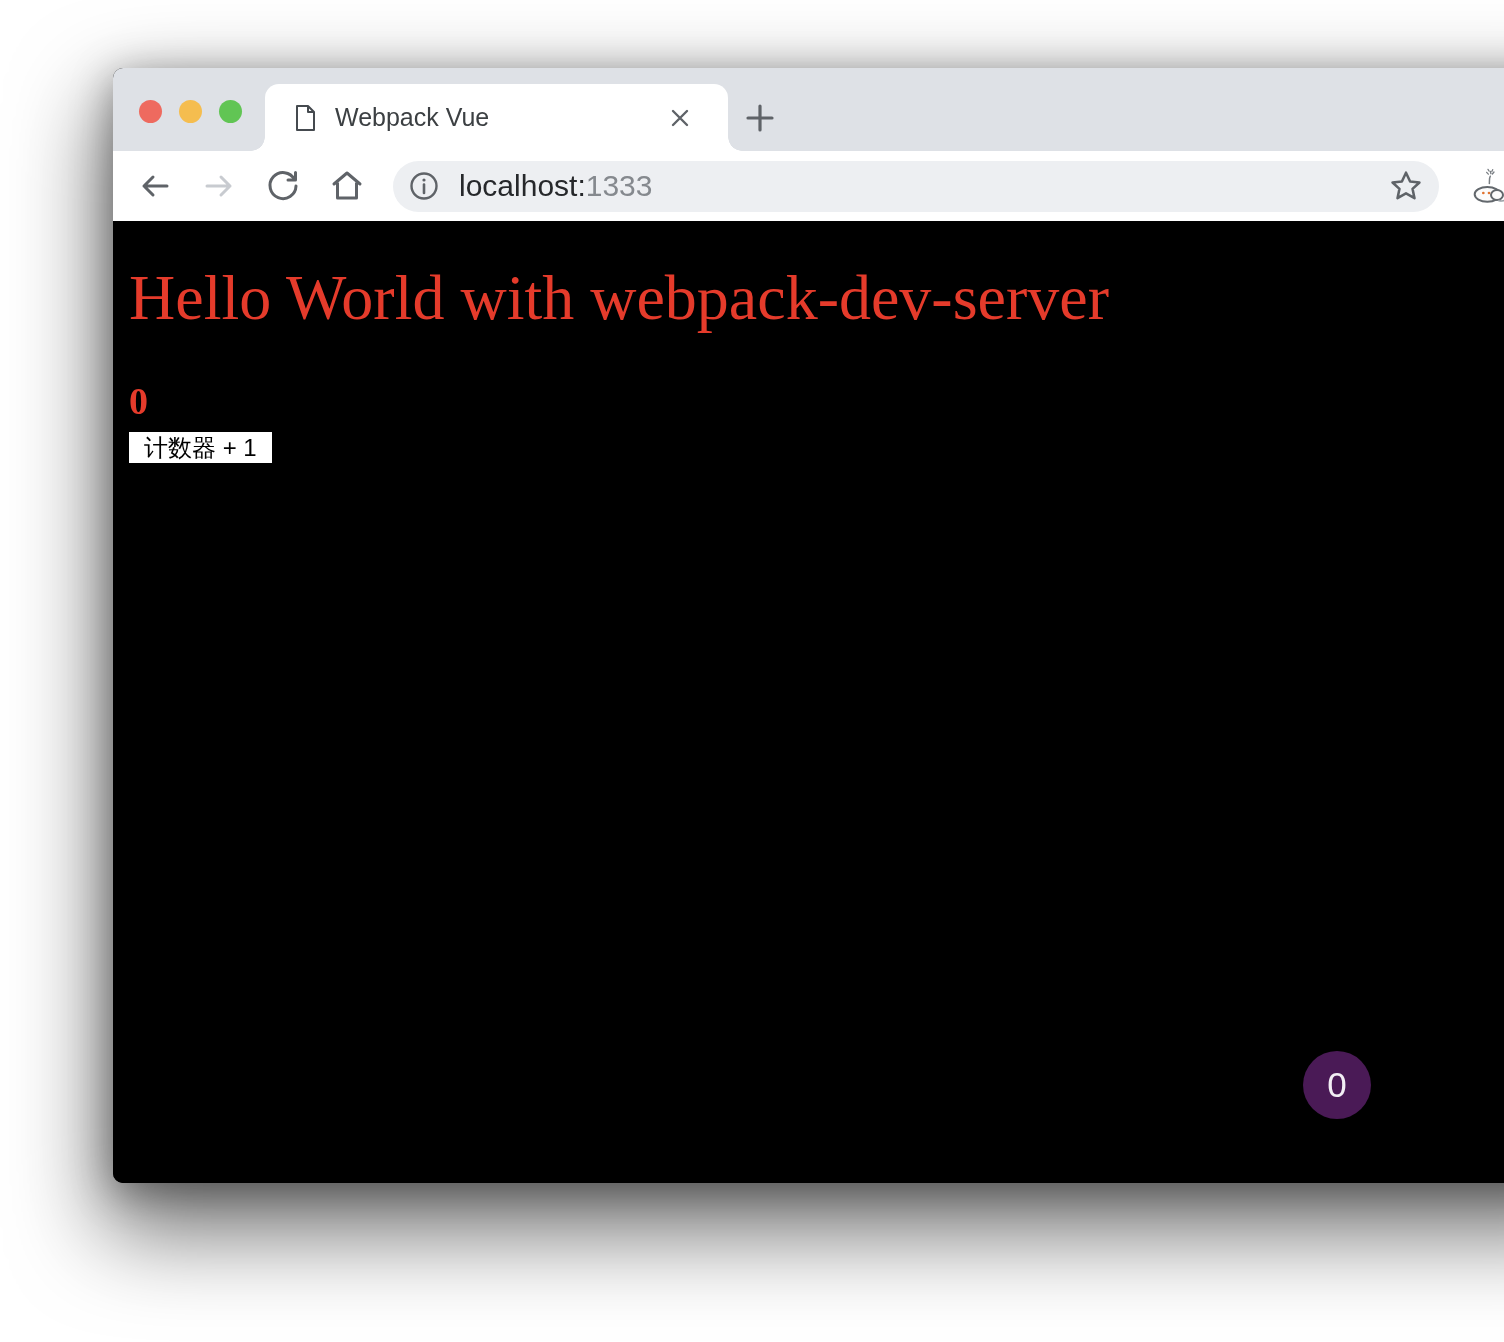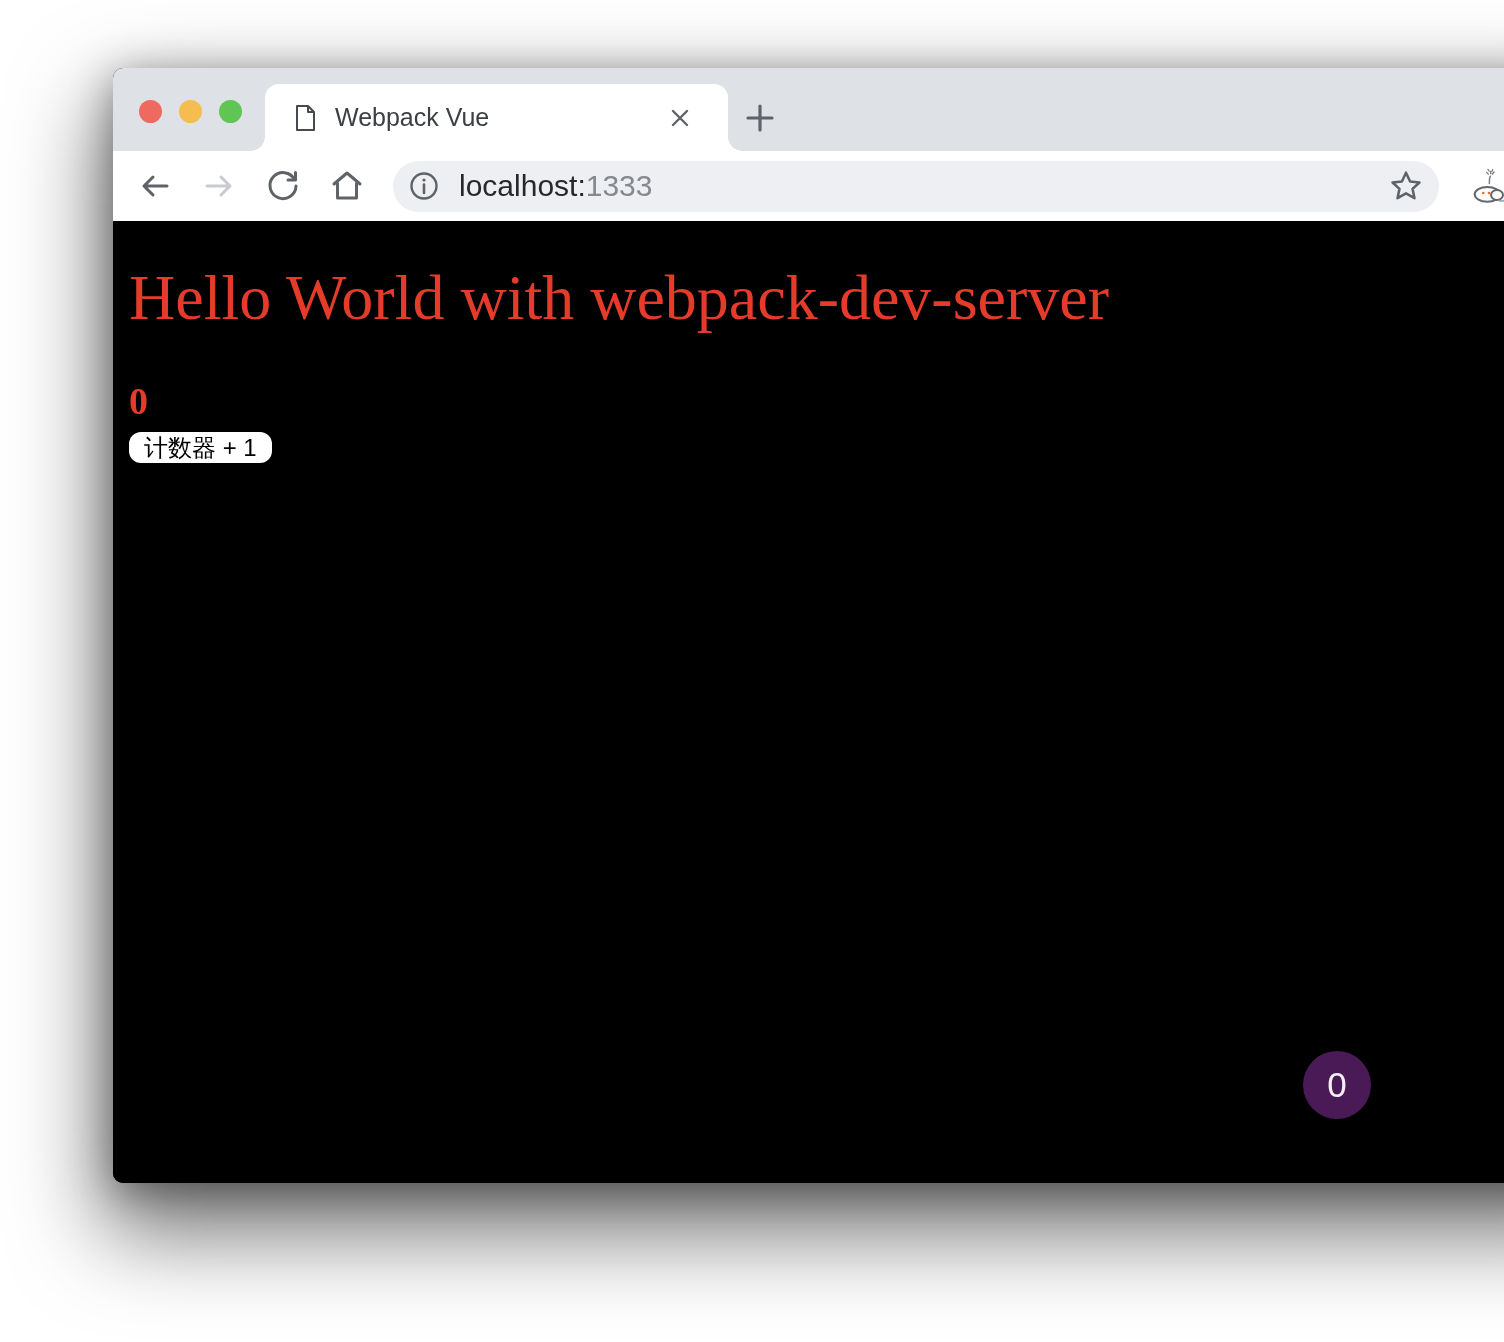--- a/index.html
+++ b/index.html
@@ -54,21 +54,21 @@
   .content{position:relative; height:962px; background:var(--page_bg); overflow:hidden;}
   .content h1{
     font-family:"Liberation Serif", serif; font-weight:normal; font-size:64px; line-height:1.1;
     color:var(--accent_red); margin:42px 16px 0 16px; white-space:nowrap;
   }
   .counter{
     font-family:"Liberation Serif", serif; font-weight:bold; font-size:38px; line-height:1.1;
     color:var(--accent_red); margin:48px 16px 9px 16px;
   }
   .counter-btn{
-    margin-left:16px; height:31px; padding:0 15px; border:none; border-radius:12px;
+    margin-left:16px; height:31px; padding:0 15px; border:none; border-radius:0;
     background:#ffffff; color:#000000; font-size:24px; line-height:31px;
     font-family:"Liberation Sans", sans-serif; cursor:pointer; display:inline-block;
   }
   .badge{
     position:absolute; left:1190px; top:830px; width:68px; height:68px; border-radius:50%;
     background:var(--badge_purple); color:#f2eef4; display:flex; align-items:center; justify-content:center;
     font-size:35px; font-family:"Liberation Sans", sans-serif; cursor:pointer;
   }
   svg{display:block;}
 </style>

